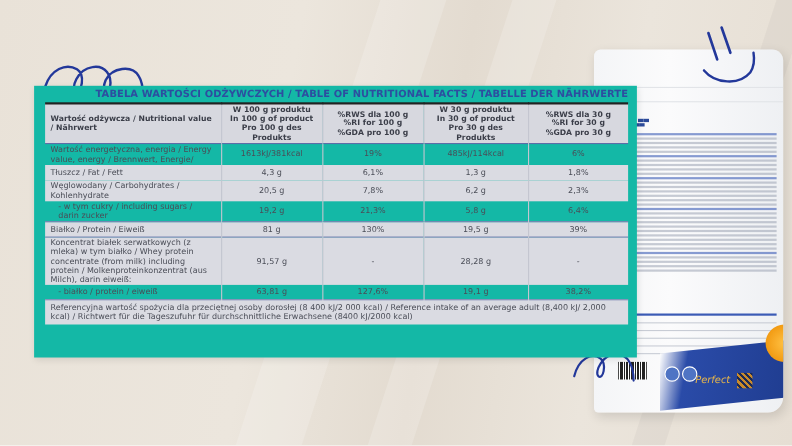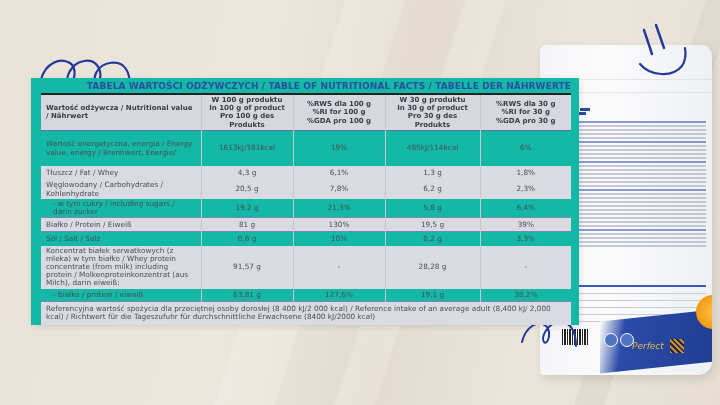--- a/index.html
+++ b/index.html
@@ -180,29 +180,29 @@
 %GDA pro 100 g</th>
         <th style="white-space:pre-line">W 30 g produktu
 In 30 g of product
 Pro 30 g des Produkts</th>
         <th style="white-space:pre-line">%RWS dla 30 g
 %RI for 30 g
 %GDA pro 30 g</th>
       </tr>
     </thead>
     <tbody>
-      <tr style="height:36px">
+      <tr style="height:20px">
         <td class="lbl">Wartość energetyczna, energia / Energy value, energy / Brennwert, Energie/</td>
         <td>1613kJ/381kcal</td>
         <td>19%</td>
         <td>485kJ/114kcal</td>
         <td>6%</td>
       </tr>
       <tr class="shade" style="height:14px">
-        <td class="lbl">Tłuszcz / Fat / Whey</td>
+        <td class="lbl">Tłuszcz / Fat / Fett</td>
         <td>4,3 g</td>
         <td>6,1%</td>
         <td>1,3 g</td>
         <td>1,8%</td>
       </tr>
       <tr class="shade" style="height:14px">
         <td class="lbl">Węglowodany / Carbohydrates / Kohlenhydrate</td>
         <td>20,5 g</td>
         <td>7,8%</td>
         <td>6,2 g</td>
@@ -215,27 +215,20 @@
         <td>5,8 g</td>
         <td>6,4%</td>
       </tr>
       <tr class="shade sep" style="height:14px">
         <td class="lbl">Białko / Protein / Eiweiß</td>
         <td>81 g</td>
         <td>130%</td>
         <td>19,5 g</td>
         <td>39%</td>
       </tr>
-      <tr style="height:14px">
-        <td class="lbl">Sól / Salt / Salz</td>
-        <td>0,6 g</td>
-        <td>10%</td>
-        <td>0,2 g</td>
-        <td>3,3%</td>
-      </tr>
       <tr class="shade" style="height:38px">
         <td class="lbl">Koncentrat białek serwatkowych (z mleka) w tym białko / Whey protein concentrate (from milk) including protein / Molkenproteinkonzentrat (aus Milch), darin eiweiß:</td>
         <td>91,57 g</td>
         <td>-</td>
         <td>28,28 g</td>
         <td>-</td>
       </tr>
       <tr style="height:13px">
         <td class="lbl indent">- białko / protein / eiweiß</td>
         <td>63,81 g</td>

